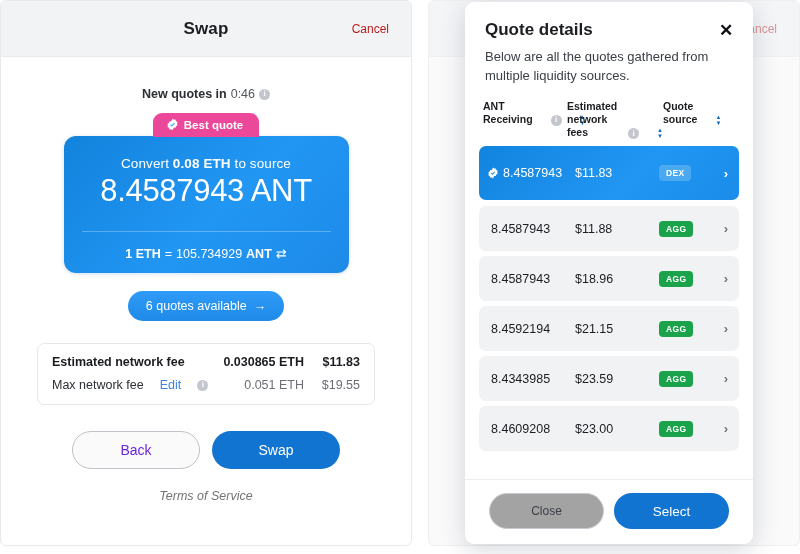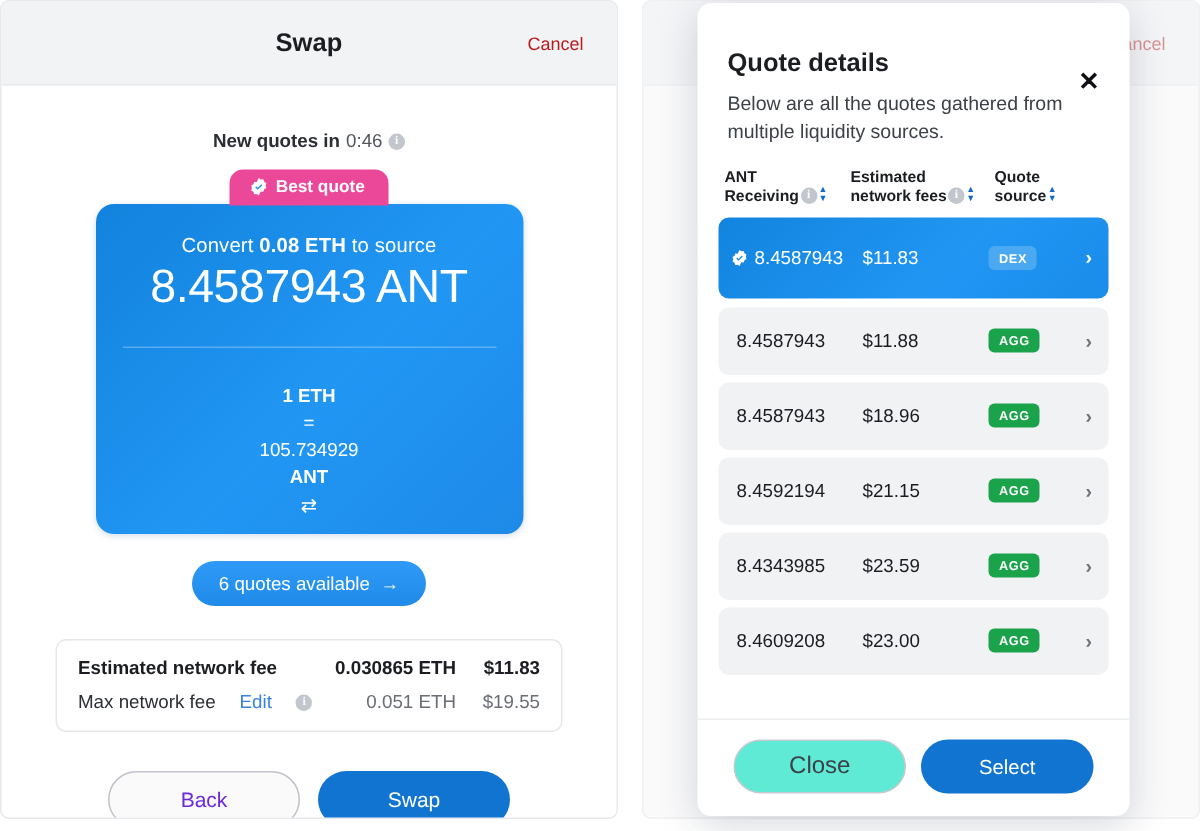--- a/index.html
+++ b/index.html
@@ -68,22 +68,22 @@
   }
   .convert-line { font-size: 13.5px; font-weight: 400; letter-spacing: .1px; }
   .convert-line b { font-weight: 700; }
   .amount-line {
     margin-top: 2px; font-size: 31px; font-weight: 300; letter-spacing: -.3px;
     white-space: nowrap;
   }
   .amount-unit { font-weight: 300; }
   .rate-sep { height: 1px; background: rgba(255,255,255,.28); margin: 22px 0 0; }
   .rate-line {
-    margin-top: 25px; font-size: 12.5px; font-weight: 400;
-    display: flex; align-items: center; justify-content: center; gap: 4px; flex-direction: column;
+    margin-top: 14px; font-size: 12.5px; font-weight: 400;
+    display: flex; align-items: center; justify-content: center; gap: 4px;
   }
   .rate-line b { font-weight: 700; }
   .swap-arrows { font-size: 13px; }
 
   .quotes-avail-btn {
     margin: 18px auto 0; display: flex; align-items: center; gap: 7px;
     background: linear-gradient(180deg,#2f9bf7 0%, #1f8ae8 100%);
     color: #fff; font-size: 12.5px; font-weight: 400;
     padding: 8px 18px; border-radius: 18px; border: none; cursor: pointer;
     width: fit-content;
@@ -130,42 +130,42 @@
     border-radius: 6px;
   }
 
   
   .modal {
     position: absolute; left: 465px; top: 2px; width: 288px; height: 542px;
     background: #ffffff; border-radius: 9px;
     box-shadow: 0 6px 26px rgba(30,40,60,.18);
     display: flex; flex-direction: column; overflow: hidden;
   }
-  .modal-head { padding: 6px 20px 0; position: relative; margin-top: 24px; }
+  .modal-head { padding: 18px 20px 0; position: relative; }
   .modal-title { font-size: 17px; font-weight: 700; color: #1b1d21; }
   .modal-close {
     position: absolute; right: 17px; top: 18px;
     width: 20px; height: 20px; cursor: pointer;
     display: flex; align-items: center; justify-content: center;
     font-size: 17px; font-weight: 700; color: #0f1114; line-height: 1;
   }
   .modal-sub {
     margin-top: 8px; font-size: 13px; line-height: 1.45; color: #3c4047;
     padding-right: 6px;
   }
   .col-heads {
     display: flex; padding: 14px 18px 7px; gap: 0;
   }
   .col-h {
     font-size: 10.5px; font-weight: 700; color: #1b1d21; line-height: 1.25;
   }
   .col-h.c1 { width: 84px; }
   .col-h.c2 { width: 96px; }
   .col-h.c3 { width: 70px; }
-  .col-h-inline { display: inline-flex; align-items: flex-start; gap: 1px; }
+  .col-h-inline { display: inline-flex; align-items: flex-end; gap: 18px; }
   .sort-ico { display: inline-flex; flex-direction: column; line-height: 0; gap: 1px; color: #1069c9; }
   .sort-ico span { font-size: 6px; line-height: 5px; }
 
   .rows { padding: 0 14px; flex: 1; }
   .qrow {
     display: flex; align-items: center;
     height: 45px; border-radius: 7px; margin-bottom: 5px;
     background: #f1f2f4; padding: 0 11px 0 12px; cursor: pointer;
   }
   .qrow.selected {
@@ -187,22 +187,22 @@
   .chev { margin-left: auto; font-size: 13px; color: #6e7279; font-weight: 700; }
   .qrow.selected .chev { color: #fff; }
   .badge-wrap { width: 54px; display: flex; }
 
   .modal-foot {
     border-top: 1px solid #eceef0;
     padding: 13px 18px 15px; display: flex; gap: 10px; justify-content: center;
   }
   .btn-close {
     width: 115px; height: 36px; border-radius: 18px;
-    border: 1px solid #c6c9cf; background: #5eead4; color: #3c4047;
-    font-size: 16px; cursor: pointer; font-family: "Liberation Sans", sans-serif;
+    border: 1px solid #c6c9cf; background: #a3a3a3; color: #3c4047;
+    font-size: 12px; cursor: pointer; font-family: "Liberation Sans", sans-serif;
   }
   .btn-select {
     width: 115px; height: 36px; border-radius: 18px; border: none;
     background: #1274d1; color: #fff; font-size: 13.5px; cursor: pointer;
     font-family: "Liberation Sans", sans-serif;
   }
 </style>
 </head>
 <body>
 

